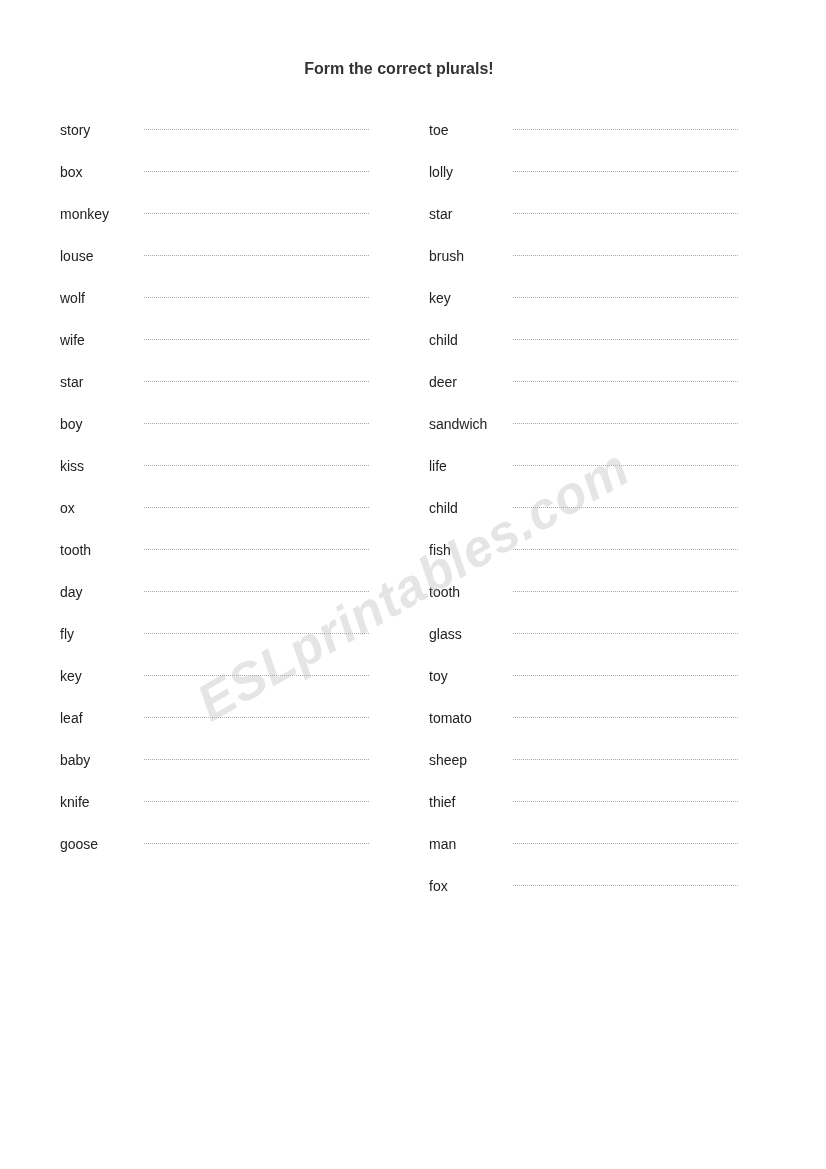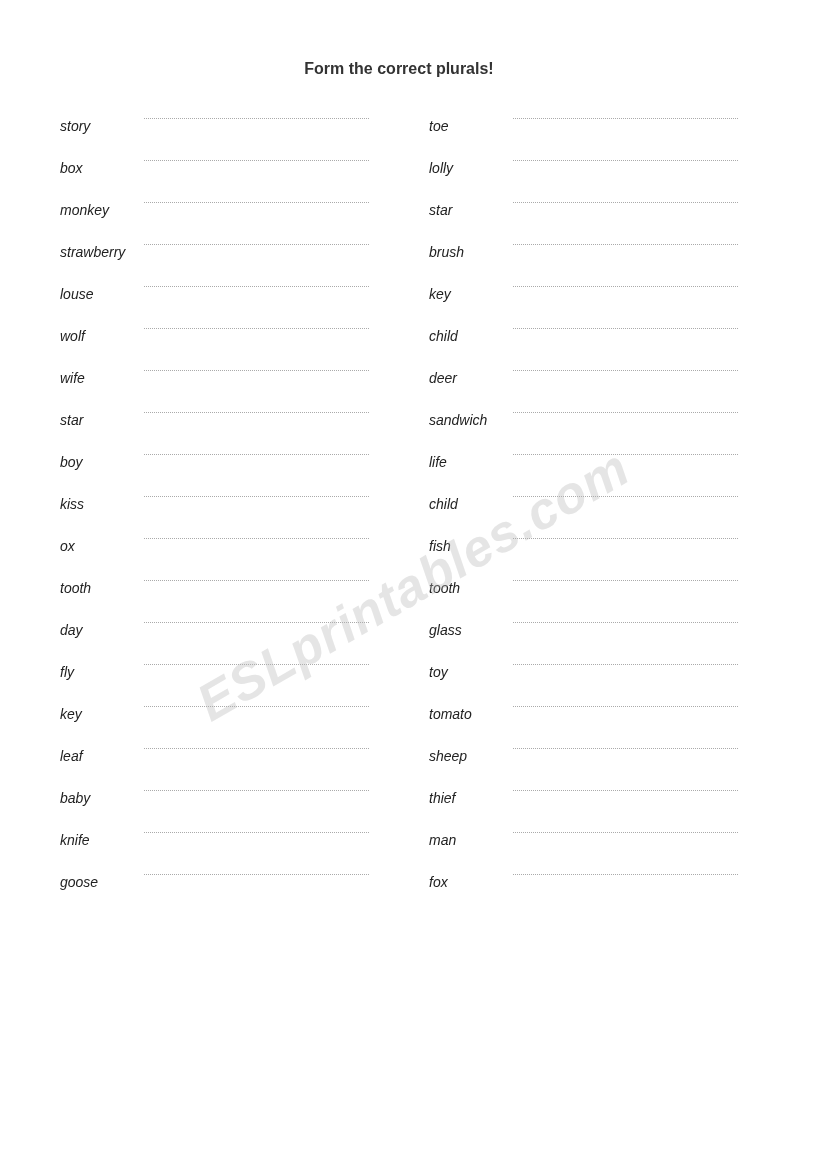--- a/index.html
+++ b/index.html
@@ -31,24 +31,23 @@
       gap: 0;
     }
     .col {
       flex: 1;
       display: flex;
       flex-direction: column;
       gap: 0;
     }
     .word-row {
       display: flex;
-      align-items: flex-start;
+      align-items: center;
       margin-bottom: 18px;
       min-height: 24px;
-      font-style: italic;
     }
     .word {
       font-size: 14px;
       color: #222;
       white-space: nowrap;
       min-width: 80px;
     }
     .dots {
       flex: 1;
       border-bottom: 1px dotted #aaa;
@@ -84,24 +83,20 @@
         </div>
         <div class="word-row">
           <span class="word">box</span>
           <span class="dots"></span>
         </div>
         <div class="word-row">
           <span class="word">monkey</span>
           <span class="dots"></span>
         </div>
         <div class="word-row">
-          <span class="word">strawberry</span>
-          <span class="dots"></span>
-        </div>
-        <div class="word-row">
           <span class="word">louse</span>
           <span class="dots"></span>
         </div>
         <div class="word-row">
           <span class="word">wolf</span>
           <span class="dots"></span>
         </div>
         <div class="word-row">
           <span class="word">wife</span>
           <span class="dots"></span>

